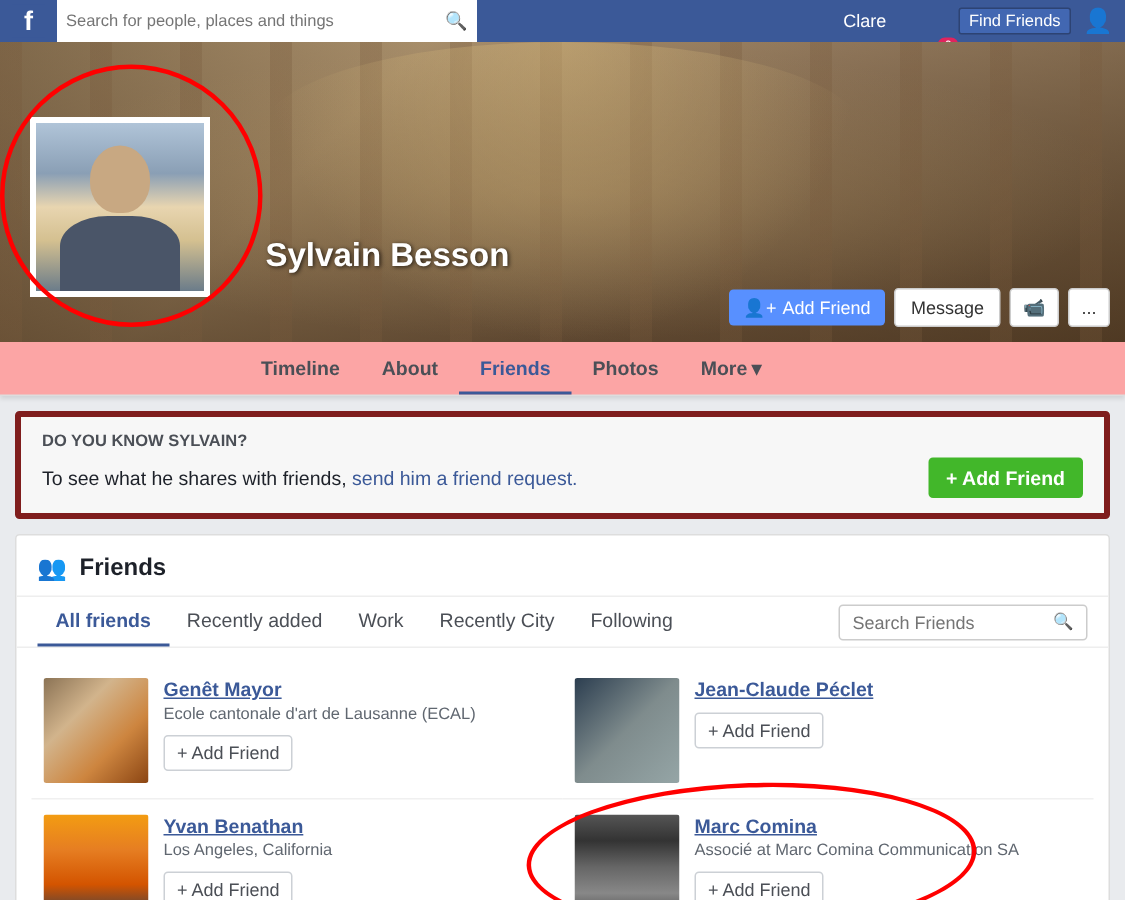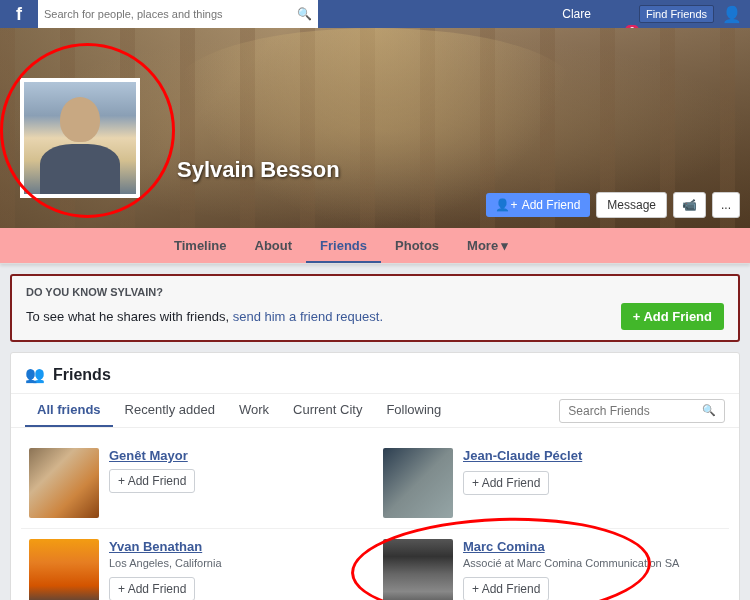--- a/index.html
+++ b/index.html
@@ -174,21 +174,21 @@
       display: flex; align-items: center; gap: 3px;
     }
     .tab-item.active {
       color: #3b5998;
       border-bottom: 2px solid #3b5998;
     }
 
     
     .know-banner {
       background: #f7f7f7;
-      border: 2px solid #7f1d1d;
+      border: 4px solid #7f1d1d;
       margin: 10px;
       padding: 10px 14px;
       border-radius: 3px;
     }
     .know-banner .title {
       font-size: 11px; font-weight: bold; color: #4b4f56; margin-bottom: 5px;
       text-transform: uppercase;
     }
     .know-banner .desc {
       font-size: 13px; color: #1d2129;
@@ -369,37 +369,38 @@
 
 <div class="friends-section">
   <div class="friends-header">
     <span class="friends-icon">👥</span>
     <span class="friends-title">Friends</span>
   </div>
   <div class="friends-filter-tabs">
     <div class="filter-tab active">All friends</div>
     <div class="filter-tab">Recently added</div>
     <div class="filter-tab">Work</div>
-    <div class="filter-tab">Current City</div>
+    <div class="filter-tab">Recently City</div>
     <div class="filter-tab">Following</div>
     <div class="friends-search-wrap">
       <input type="text" placeholder="Search Friends" style="">
       <span style="color:#999;font-size:11px;">🔍</span>
     </div>
   </div>
 
   <div class="friends-grid-wrapper">
     <div class="friends-grid">
 
       <div class="friend-card">
         <div class="friend-thumb avatar-genet">
           <div style="width:100%;height:100%;background:linear-gradient(135deg,#8B7355,#D2B48C,#CD853F,#8B4513);display:flex;align-items:center;justify-content:center;font-size:10px;color:rgba(0,0,0,0.3);"></div>
         </div>
         <div class="friend-info">
           <div class="friend-name">Genêt Mayor</div>
+          <div class="friend-sub">Ecole cantonale d'art de Lausanne (ECAL)</div>
           <button class="btn-add-friend-small">+ Add Friend</button>
         </div>
       </div>
 
       <div class="friend-card">
         <div class="friend-thumb avatar-jean">
           <div style="width:100%;height:100%;background:linear-gradient(135deg,#2c3e50,#7f8c8d,#95a5a6);"></div>
         </div>
         <div class="friend-info">
           <div class="friend-name">Jean-Claude Péclet</div>

